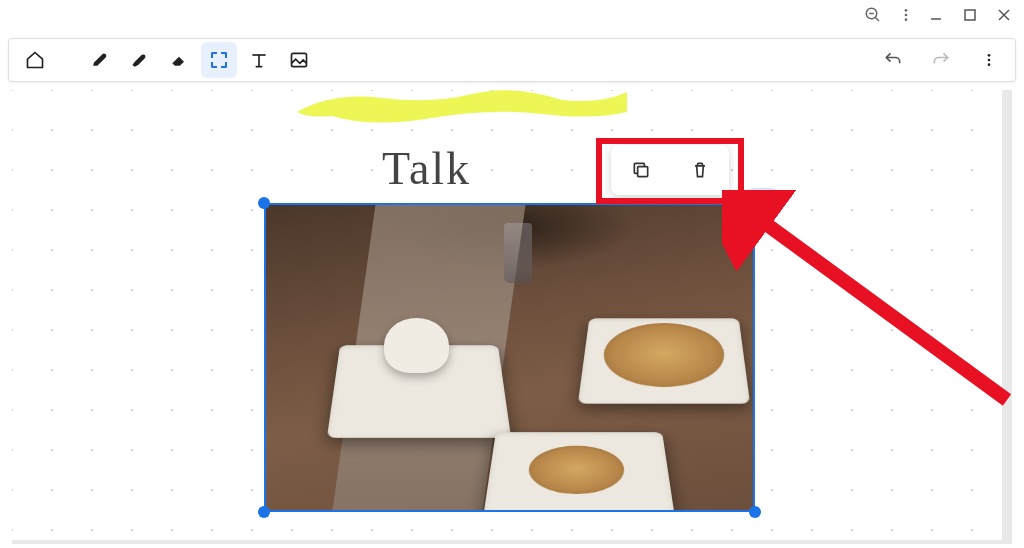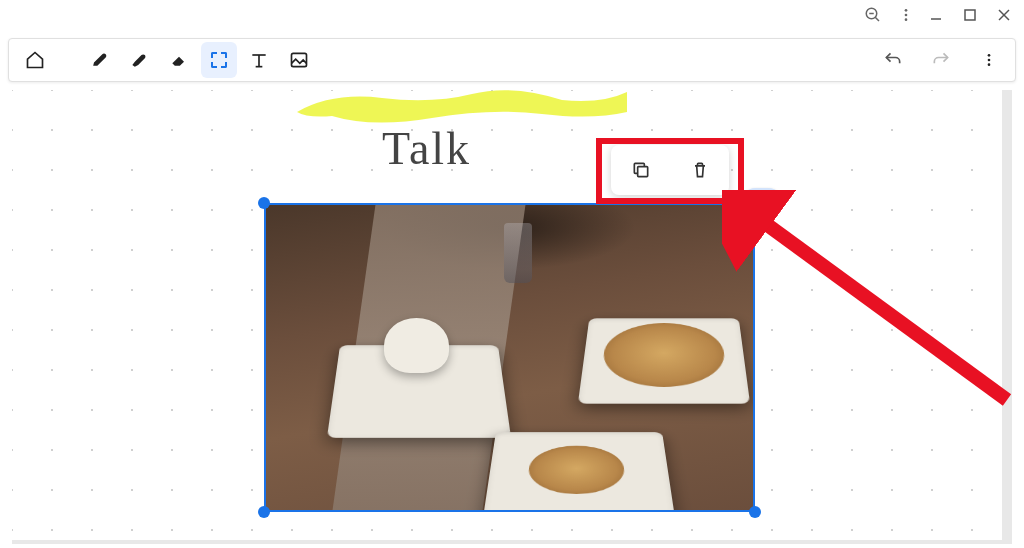--- a/index.html
+++ b/index.html
@@ -105,21 +105,21 @@
     }
     .highlighter {
       position: absolute;
       top: -6px;
       left: 280px;
       width: 340px;
       height: 40px;
     }
     .handwriting {
       position: absolute;
-      top: 32px;
+      top: 52px;
       left: 370px;
       font-family: 'Comic Sans MS', cursive;
       font-size: 46px;
       color: #444;
       letter-spacing: 2px;
     }
     .image-selection {
       position: absolute;
       top: 113px;
       left: 252px;

